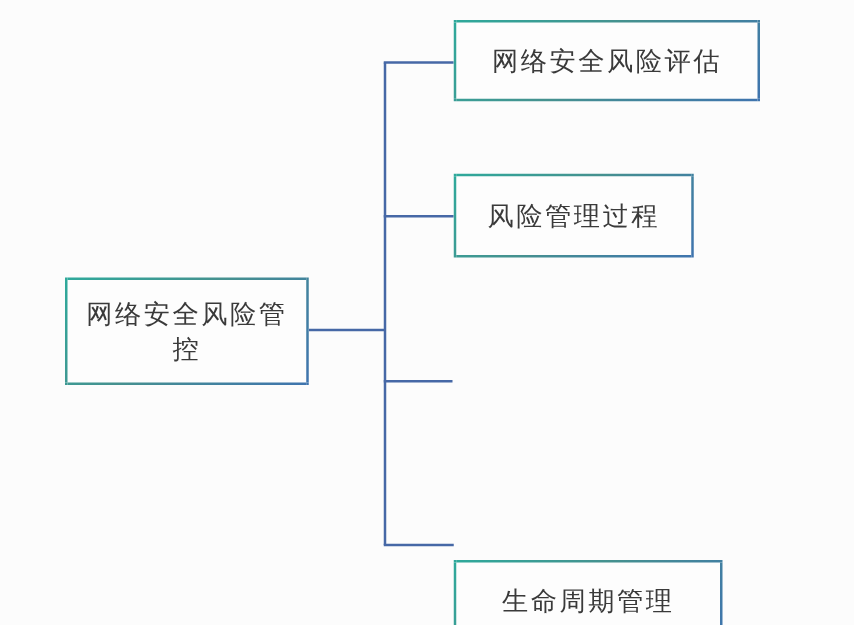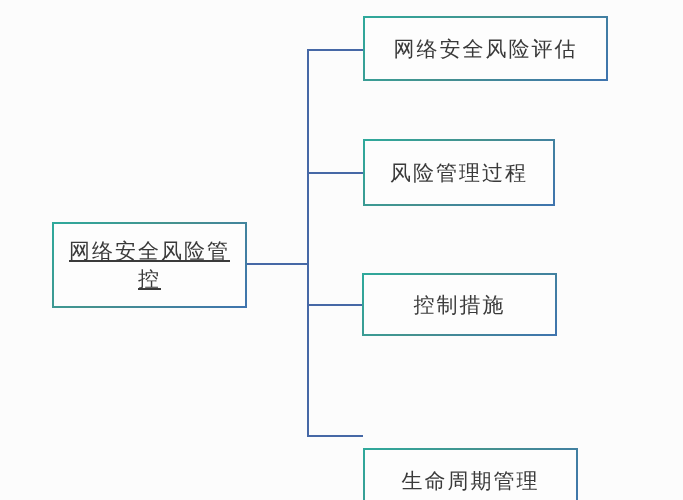--- a/index.html
+++ b/index.html
@@ -36,21 +36,20 @@
     align-items: center;
     justify-content: center;
     text-align: center;
   }
   .node-root {
     left: 52px;
     top: 222px;
     width: 195px;
     height: 86px;
     padding: 12px 13px;
-    text-decoration: underline;
   }
   .node-child-0 { left: 363px; top: 16px;  width: 245px; height: 65px; }
   .node-child-1 { left: 363px; top: 139px; width: 192px; height: 67px; }
   .node-child-2 { left: 362px; top: 273px; width: 195px; height: 63px; }
   .node-child-3 { left: 363px; top: 404px; width: 215px; height: 65px; margin-top: 44px; }
 </style>
 </head>
 <body>
 
 <div class="canvas">
@@ -76,21 +75,18 @@
   </div>
 
   <div class="node node-child-0">
     <span>网络安全风险评估</span>
   </div>
 
   <div class="node node-child-1">
     <span>风险管理过程</span>
   </div>
 
-  <div class="node node-child-2">
-    <span>控制措施</span>
-  </div>
 
   <div class="node node-child-3">
     <span>生命周期管理</span>
   </div>
 
 </div>
 
 </body></html>

